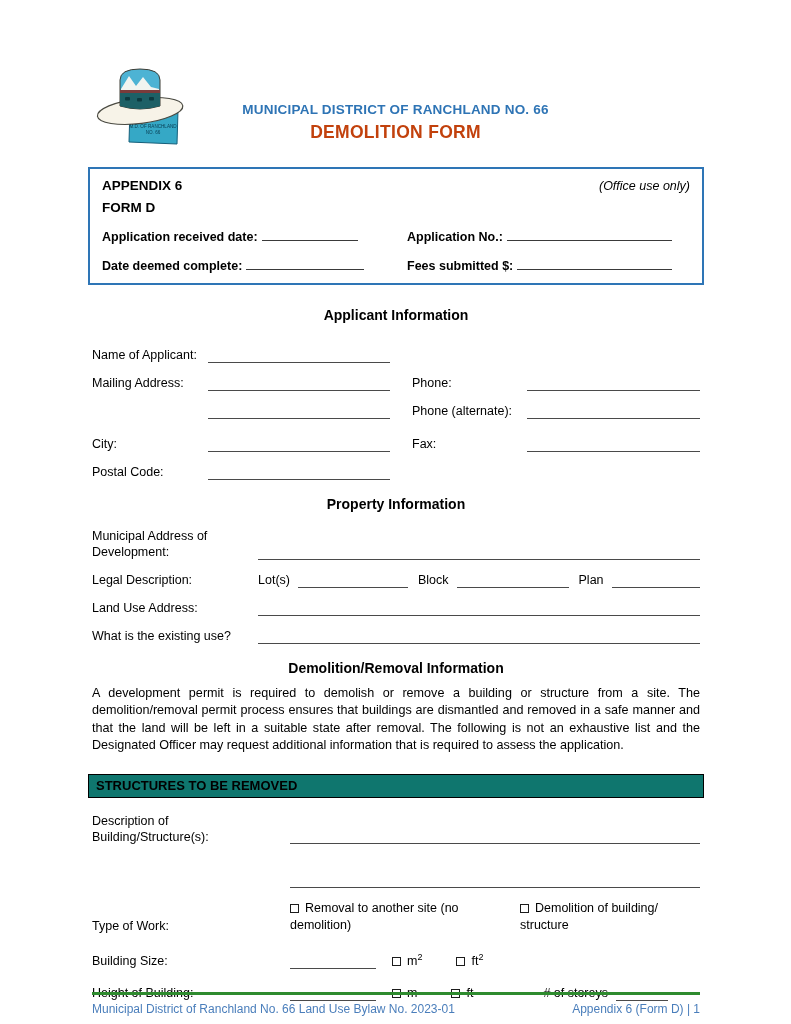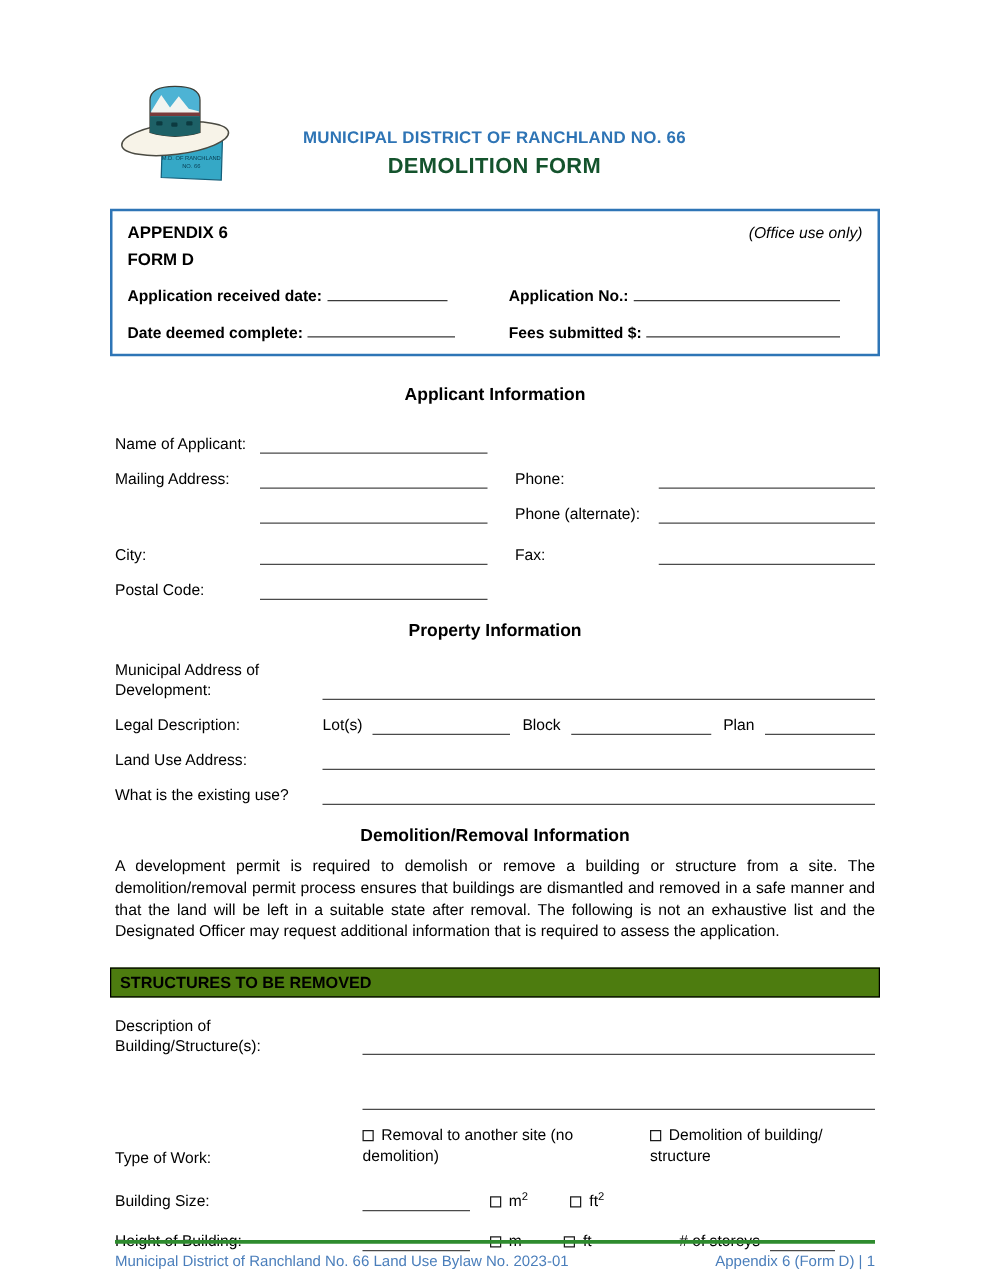--- a/index.html
+++ b/index.html
@@ -12,21 +12,21 @@
     font-size: 12.5px;
   }
   .page { width: 791px; height: 1024px; position: relative; overflow: hidden; }
   .content { padding: 0 91px 0 92px; }
 
   
   .header { position: relative; height: 167px; }
   .logo { position: absolute; left: 94px; top: 64px; width: 92px; height: 88px; }
   .titles { text-align: center; padding-top: 102px; }
   .org-title { color: #2e74b5; font-weight: bold; font-size: 13.5px; letter-spacing: .2px; }
-  .form-title { color: #14532d; font-weight: bold; font-size: 17.5px; margin-top: 5px; letter-spacing: .3px; }
+  .form-title { color: #c2410c; font-weight: bold; font-size: 17.5px; margin-top: 5px; letter-spacing: .3px; }
 
   
   .office-box {
     border: 2px solid #2e75b6;
     margin: 0 -4px;
     padding: 9px 12px 10px 12px;
   }
   .office-row1 { display: flex; justify-content: space-between; align-items: baseline; }
   .appendix { font-weight: bold; font-size: 13.5px; }
   .office-use { font-style: italic; font-size: 12.5px; }
@@ -57,21 +57,21 @@
   .legal-line-a { width: 110px; border-bottom: 1px solid #4a4a4a; height: 15px; margin: 0 10px 0 8px; }
   .legal-line-b { width: 112px; border-bottom: 1px solid #4a4a4a; height: 15px; margin: 0 10px 0 8px; }
   .legal-line-c { flex: 1; border-bottom: 1px solid #4a4a4a; height: 15px; margin-left: 8px; }
 
   
   .paragraph { margin-top: 9px; text-align: justify; line-height: 17.3px; font-size: 12.6px; }
 
   
   .gray-bar {
     margin: 20px -4px 0 -4px;
-    background: #4d7c0f;
+    background: #0f766e;
     border: 1px solid #000;
     font-weight: bold;
     font-size: 13px;
     padding: 3px 7px 4px 7px;
   }
   .srow { display: flex; margin-top: 15px; }
   .slabel { width: 198px; line-height: 16px; }
   .desc-lines { flex: 1; }
   .desc-line { border-bottom: 1px solid #4a4a4a; height: 15px; }
   .desc-line.first { height: 31px; }

